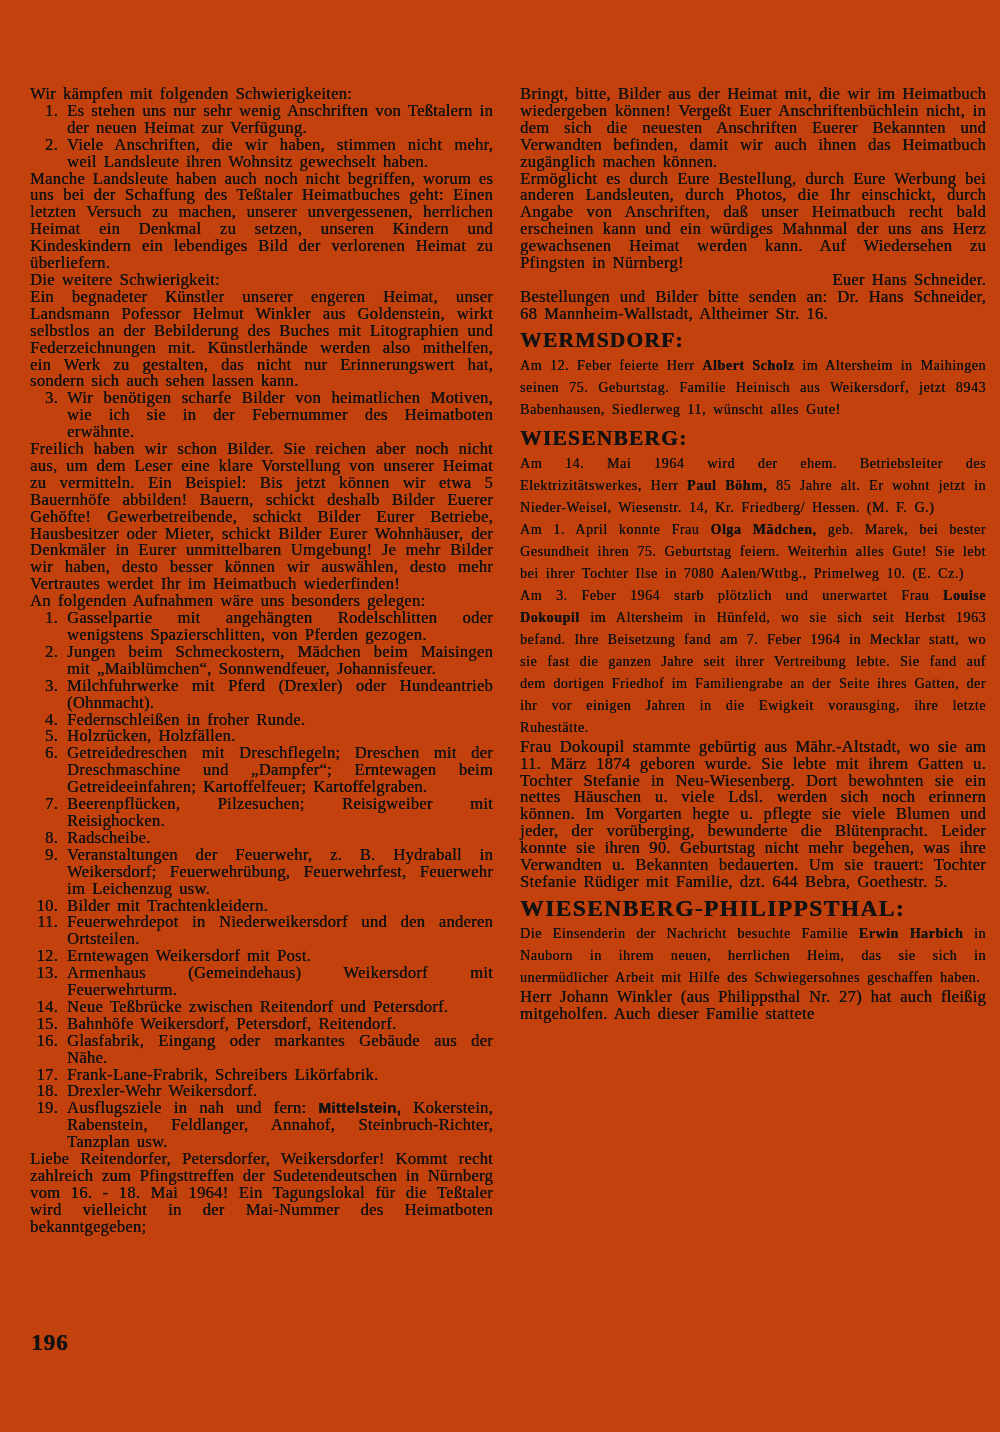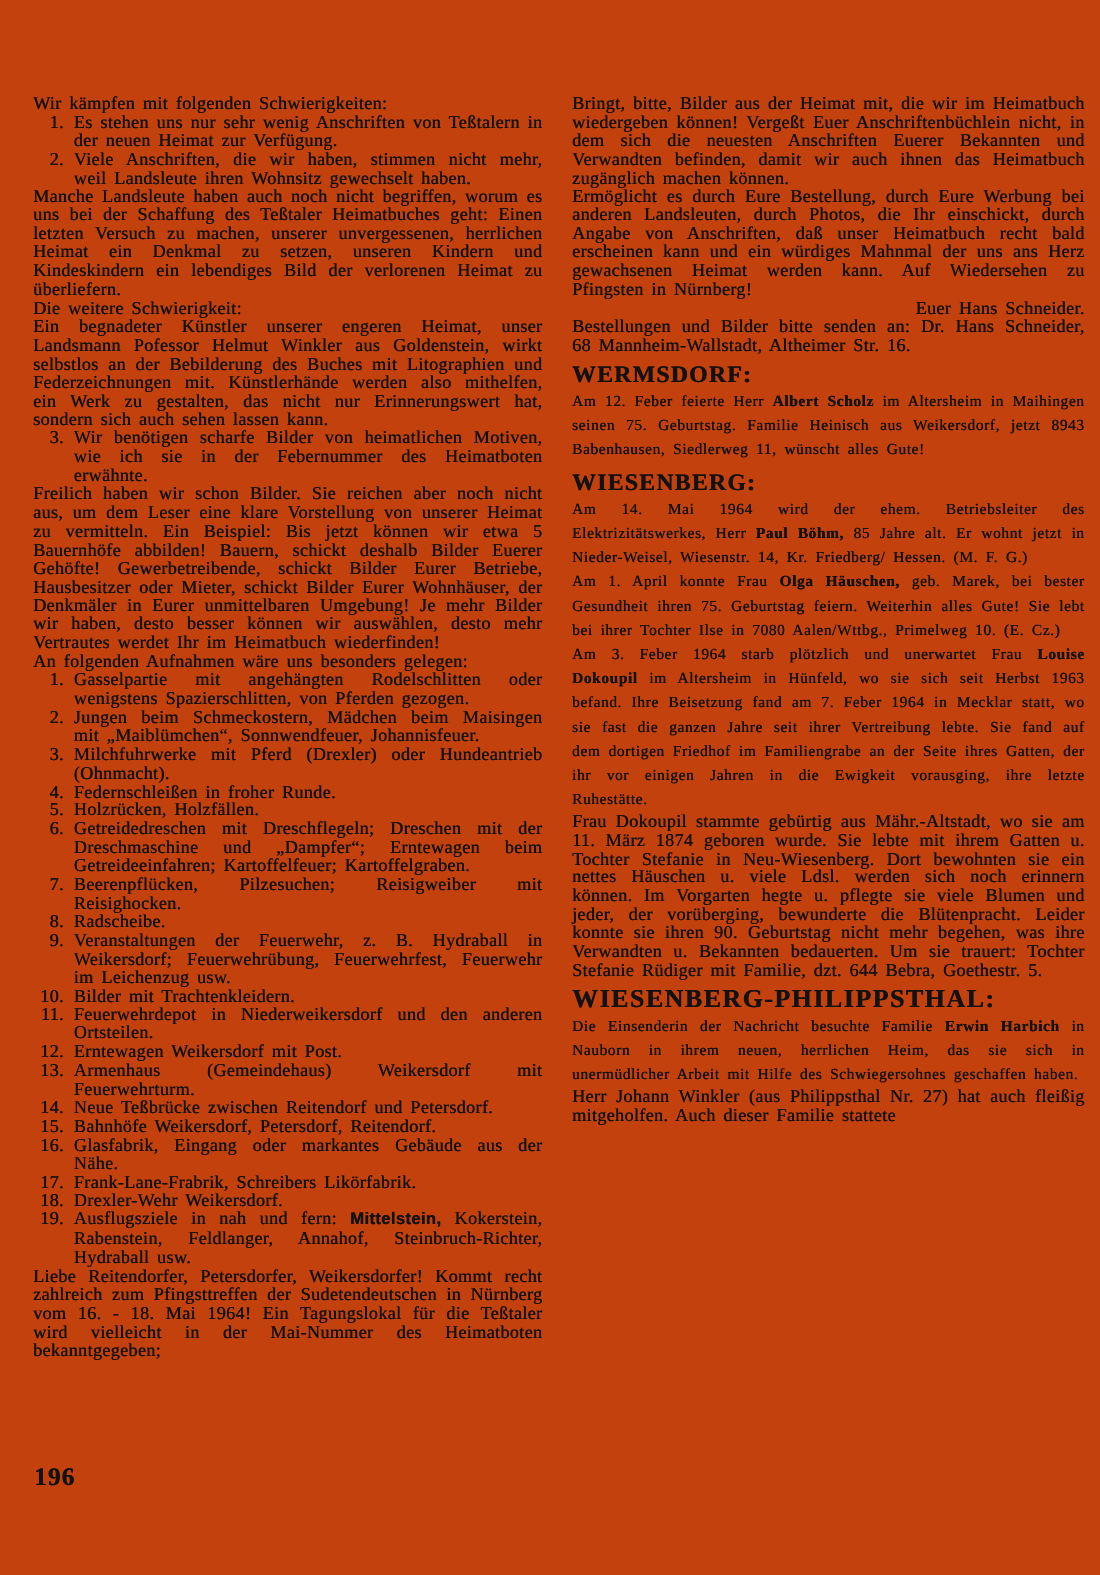--- a/index.html
+++ b/index.html
@@ -144,35 +144,35 @@
         <div class="list-item">
           <span class="num">17.</span>
           <span class="li-body"><span>Frank-Lane-Frabrik, Schreibers Likörfabrik.</span></span>
         </div>
         <div class="list-item">
           <span class="num">18.</span>
           <span class="li-body"><span>Drexler-Wehr Weikersdorf.</span></span>
         </div>
         <div class="list-item">
           <span class="num">19.</span>
-          <span class="li-body"><span>Ausflugsziele in nah und fern: </span><span class="b sans">Mittelstein,</span><span> Kokerstein, Rabenstein, Feldlanger, Annahof, Steinbruch-Richter, Hydraball usw.</span></span>
+          <span class="li-body"><span>Ausflugsziele in nah und fern: </span><span class="b sans">Mittelstein,</span><span> Kokerstein, Rabenstein, Feldlanger, Annahof, Steinbruch-Richter, Tanzplan usw.</span></span>
         </div>
       </div>
       <p class="para small"><span>Liebe Reitendorfer, Petersdorfer, Weikersdorfer! Kommt recht zahlreich zum Pfingsttreffen der Sudetendeutschen in Nürnberg vom 16. - 18. Mai 1964! Ein Tagungslokal für die Teßtaler wird vielleicht in der Mai-Nummer des Heimatboten bekanntgegeben;</span></p>
     </div>
   <div class="col col-right">
       <p class="para small"><span>Bringt, bitte, Bilder aus der Heimat mit, die wir im Heimatbuch wiedergeben können! Vergeßt Euer Anschriftenbüchlein nicht, in dem sich die neuesten Anschriften Euerer Bekannten und Verwandten befinden, damit wir auch ihnen das Heimatbuch zugänglich machen können.</span></p>
       <p class="para small"><span>Ermöglicht es durch Eure Bestellung, durch Eure Werbung bei anderen Landsleuten, durch Photos, die Ihr einschickt, durch Angabe von Anschriften, daß unser Heimatbuch recht bald erscheinen kann und ein würdiges Mahnmal der uns ans Herz gewachsenen Heimat werden kann. Auf Wiedersehen zu Pfingsten in Nürnberg!</span></p>
       <p class="para small align-right"><span>Euer Hans Schneider.</span></p>
       <p class="para small"><span>Bestellungen und Bilder bitte senden an: Dr. Hans Schneider, 68 Mannheim-Wallstadt, Altheimer Str. 16.</span></p>
       <h2 class="heading">WERMSDORF:</h2>
       <p class="para large"><span>Am 12. Feber feierte Herr </span><span class="b">Albert Scholz</span><span> im Altersheim in Maihingen seinen 75. Geburtstag. Familie Heinisch aus Weikersdorf, jetzt 8943 Babenhausen, Siedlerweg 11, wünscht alles Gute!</span></p>
       <h2 class="heading">WIESENBERG:</h2>
       <p class="para large"><span>Am 14. Mai 1964 wird der ehem. Betriebsleiter des Elektrizitätswerkes, Herr </span><span class="b">Paul Böhm,</span><span> 85 Jahre alt. Er wohnt jetzt in Nieder-Weisel, Wiesenstr. 14, Kr. Friedberg/ Hessen. (M. F. G.)</span></p>
-      <p class="para large"><span>Am 1. April konnte Frau </span><span class="b">Olga Häuschen,</span><span> geb. Marek, bei bester Gesundheit ihren 75. Geburtstag feiern. Weiterhin alles Gute! Sie lebt bei ihrer Tochter Ilse in 7080 Aalen/Wttbg., Primelweg 10. (E. Cz.)</span></p>
+      <p class="para large"><span>Am 1. April konnte Frau </span><span class="b">Olga Mädchen,</span><span> geb. Marek, bei bester Gesundheit ihren 75. Geburtstag feiern. Weiterhin alles Gute! Sie lebt bei ihrer Tochter Ilse in 7080 Aalen/Wttbg., Primelweg 10. (E. Cz.)</span></p>
       <p class="para large"><span>Am 3. Feber 1964 starb plötzlich und unerwartet Frau </span><span class="b">Louise Dokoupil</span><span> im Altersheim in Hünfeld, wo sie sich seit Herbst 1963 befand. Ihre Beisetzung fand am 7. Feber 1964 in Mecklar statt, wo sie fast die ganzen Jahre seit ihrer Vertreibung lebte. Sie fand auf dem dortigen Friedhof im Familiengrabe an der Seite ihres Gatten, der ihr vor einigen Jahren in die Ewigkeit vorausging, ihre letzte Ruhestätte.</span></p>
       <p class="para small"><span>Frau Dokoupil stammte gebürtig aus Mähr.-Altstadt, wo sie am 11. März 1874 geboren wurde. Sie lebte mit ihrem Gatten u. Tochter Stefanie in Neu-Wiesenberg. Dort bewohnten sie ein nettes Häuschen u. viele Ldsl. werden sich noch erinnern können. Im Vorgarten hegte u. pflegte sie viele Blumen und jeder, der vorüberging, bewunderte die Blütenpracht. Leider konnte sie ihren 90. Geburtstag nicht mehr begehen, was ihre Verwandten u. Bekannten bedauerten. Um sie trauert: Tochter Stefanie Rüdiger mit Familie, dzt. 644 Bebra, Goethestr. 5.</span></p>
       <h2 class="heading big">WIESENBERG-PHILIPPSTHAL:</h2>
       <p class="para large"><span>Die Einsenderin der Nachricht besuchte Familie </span><span class="b">Erwin Harbich</span><span> in Nauborn in ihrem neuen, herrlichen Heim, das sie sich in unermüdlicher Arbeit mit Hilfe des Schwiegersohnes geschaffen haben.</span></p>
       <p class="para small"><span>Herr Johann Winkler (aus Philippsthal Nr. 27) hat auch fleißig mitgeholfen. Auch dieser Familie stattete</span></p>
     </div>
   <div class="page-number">196</div>
 </div>
 
 </body></html>

